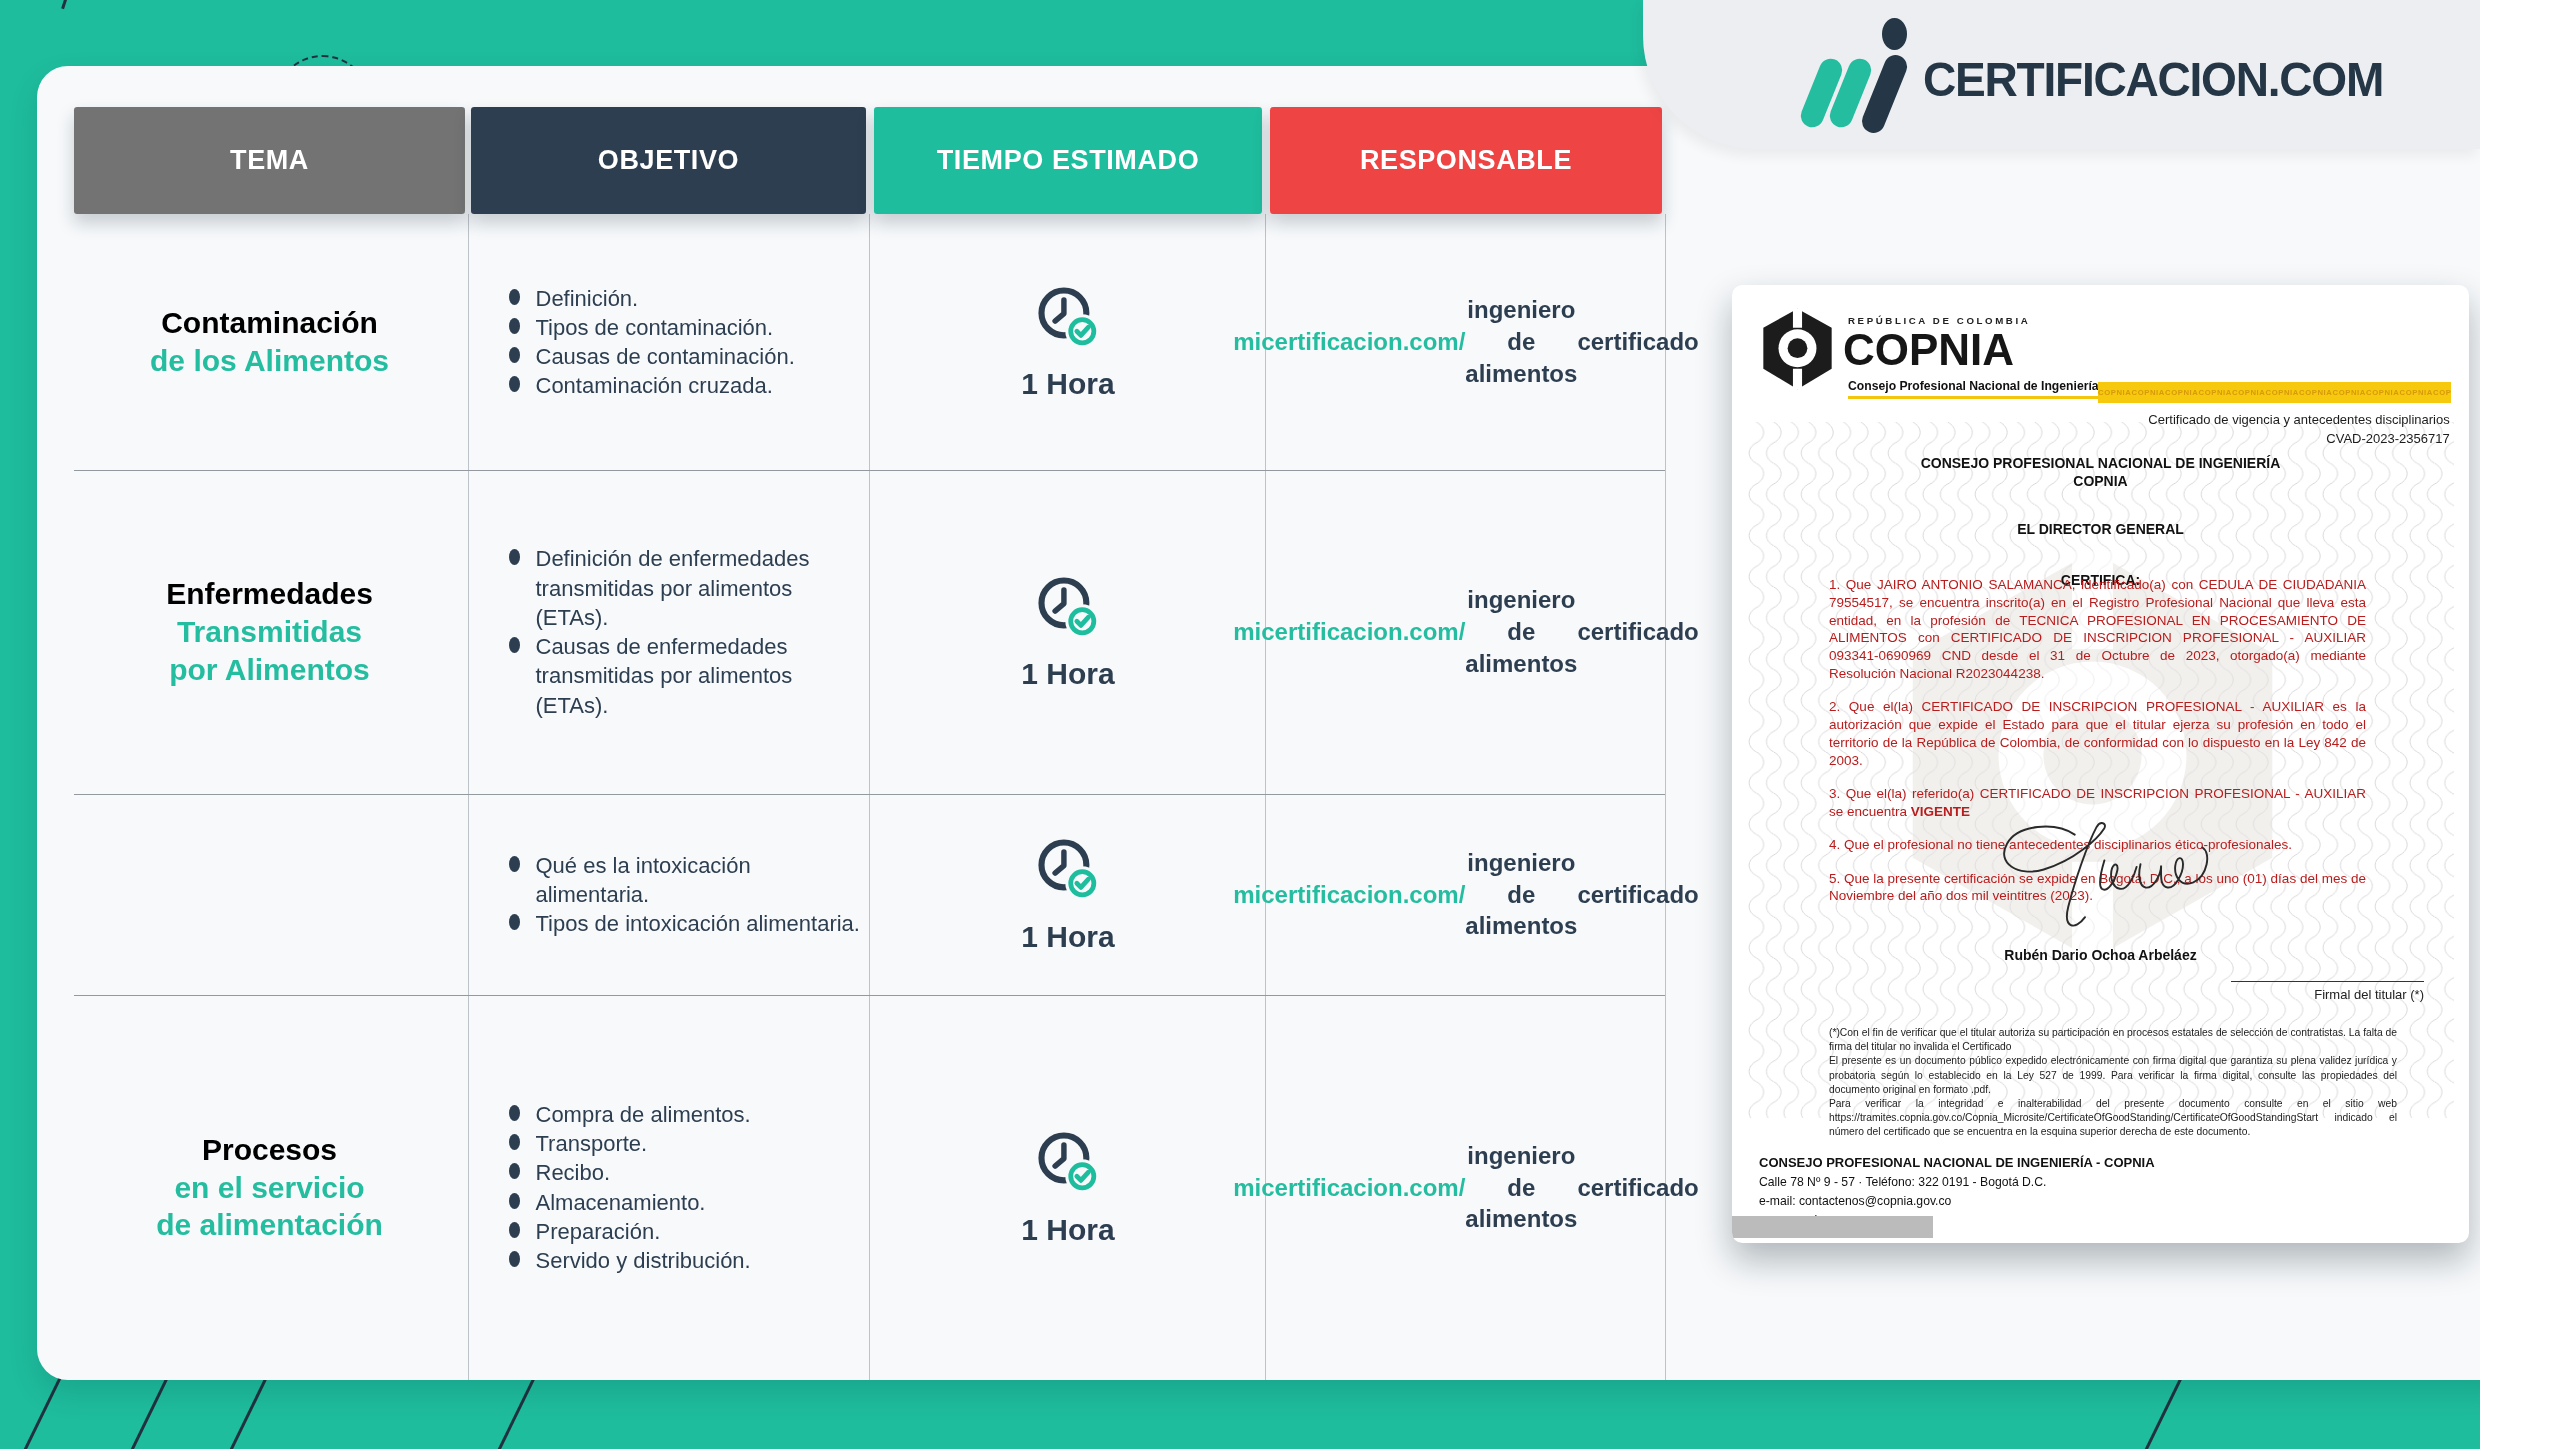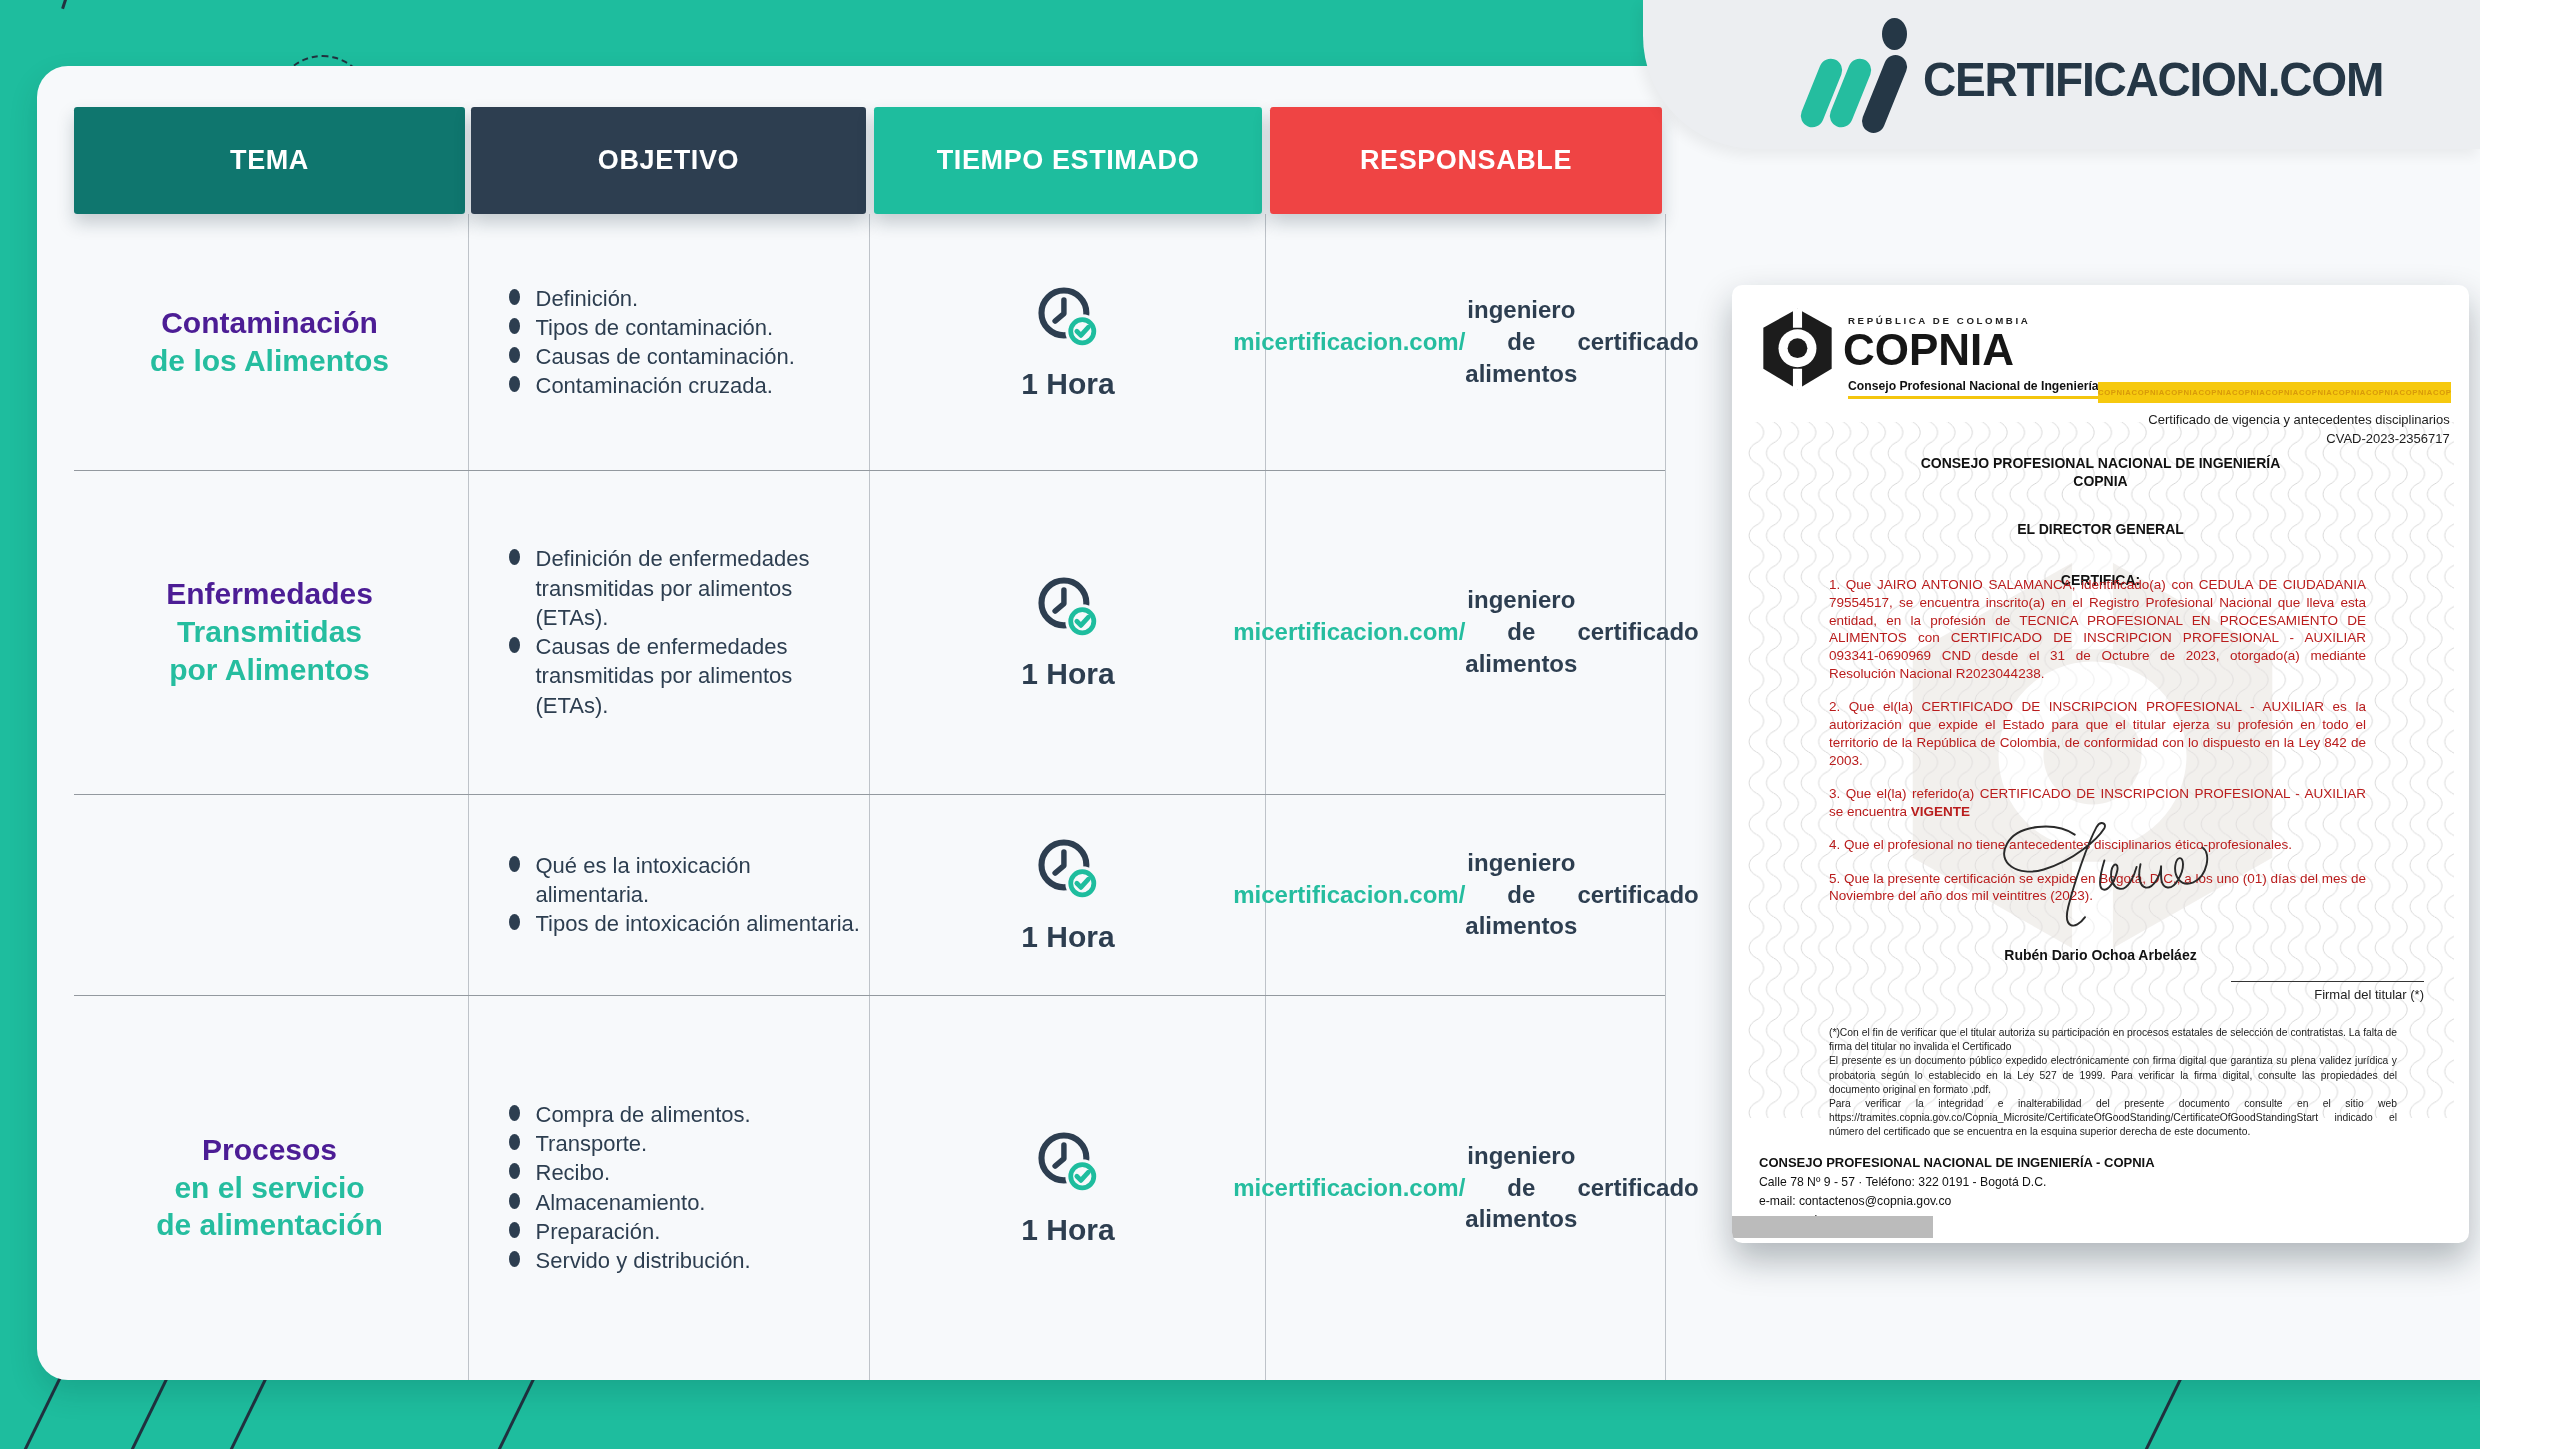--- a/index.html
+++ b/index.html
@@ -35,41 +35,41 @@
   .mb2 { left:32px; top:37px; height:72px; background:#25BD9F; }
   .mb3 { left:66px; top:33px; height:82px; background:#253746; }
   .mdot { position:absolute; left:75px; top:-1.3px; width:24.5px; height:32px; border-radius:50%; background:#253746; }
   .brand-text { font-size:48px; font-weight:800; color:#253746; letter-spacing:-1.3px;
                 transform:scaleX(.96); transform-origin:left center; white-space:nowrap; }
 
   
   .th { position:absolute; top:107px; height:107px; border-radius:3.2px; display:flex; align-items:center;
         justify-content:center; font-weight:700; font-size:27px; color:#fff; letter-spacing:0.6px;
         box-shadow:0 9px 16.7px rgba(25,45,60,.22); z-index:3; }
-  .th-tema { left:74px;  width:391px; background:#0f766e; }
+  .th-tema { left:74px;  width:391px; background:#737373; }
   .th-obj  { left:471px;  width:395px; background:#2D3E50; }
   .th-time { left:874px; width:388px; background:#1EBD9E; }
   .th-resp { left:1270px; width:392px; background:#ef4444; }
 
   
   .vline { position:absolute; top:214px; height:1166px; width:1.3px; background:#BEC3C9; z-index:2; }
   .v1{left:468px;} .v2{left:869px;} .v3{left:1265px;} .v4{left:1665px;}
   .hline { position:absolute; left:74px; width:1591px; height:1.3px; background:#93999F; z-index:2; }
   .h1{top:470px;} .h2{top:794px;} .h3{top:995px;}
 
   
   .cell { position:absolute; display:flex; z-index:3;flex-direction:column; }
   .r1 { top:214px;  height:256px; }
   .r2 { top:470px;  height:324px; }
   .r3 { top:794px; height:201px; }
   .r4 { top:995px; height:385px; }
 
   .tema-cell { left:74px; width:391px; flex-direction:column; align-items:center; justify-content:center;
                text-align:center; font-weight:800; font-size:30px; line-height:1.26; }
-  .t-main { color:#4c1d95; } .t-acc { color:#25BD9F; }
+  .t-main { color:#000000; } .t-acc { color:#25BD9F; }
 
   .obj-cell { left:509px; width:351px; flex-direction:column; justify-content:center; }
   .obj-item { display:flex; align-items:flex-start; color:#2D3E50; font-size:22px; line-height:1.33; font-weight:500; }
   .blt { width:11px; height:16px; border-radius:50%; background:#2D3E50; margin:5.2px 15.5px 0 0; flex:none; }
 
   .time-cell { left:874px; width:388px; align-items:center; justify-content:center; gap:16.7px; }
   .time-label { font-size:30px; font-weight:800; color:#2D3E50; white-space:nowrap; }
 
   .resp-cell { left:1270px; width:392px; flex-direction:row; align-items:center; justify-content:center;
                text-align:center; font-size:24px; font-weight:700; line-height:1.32; }

